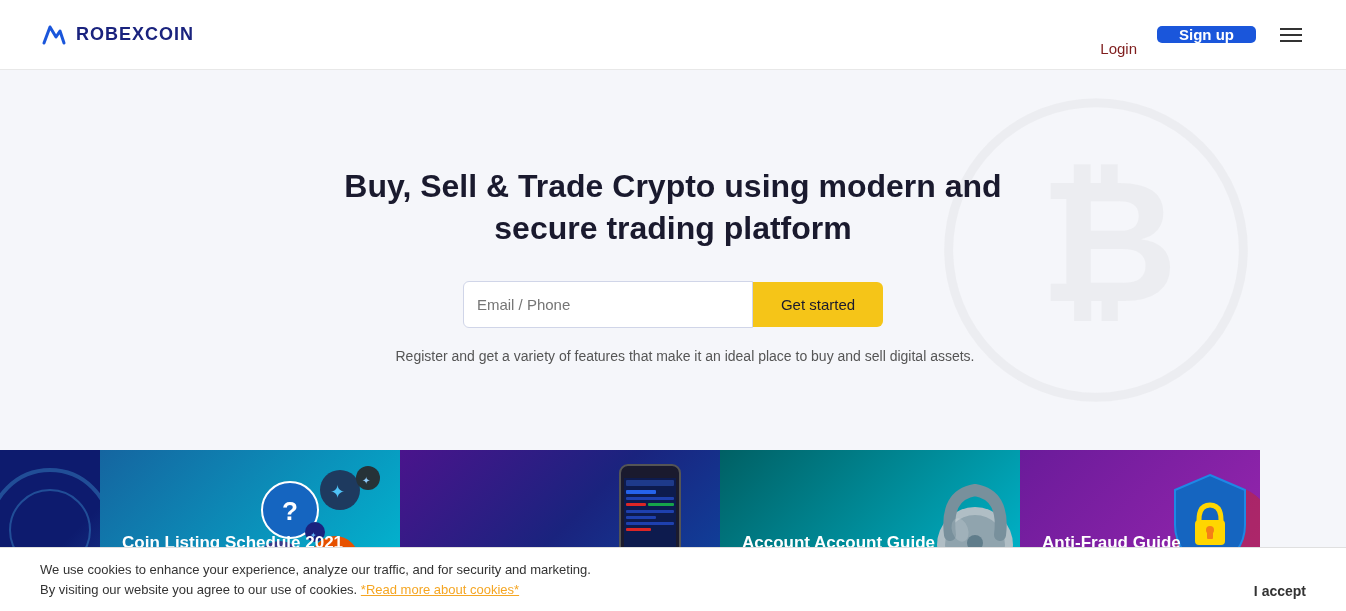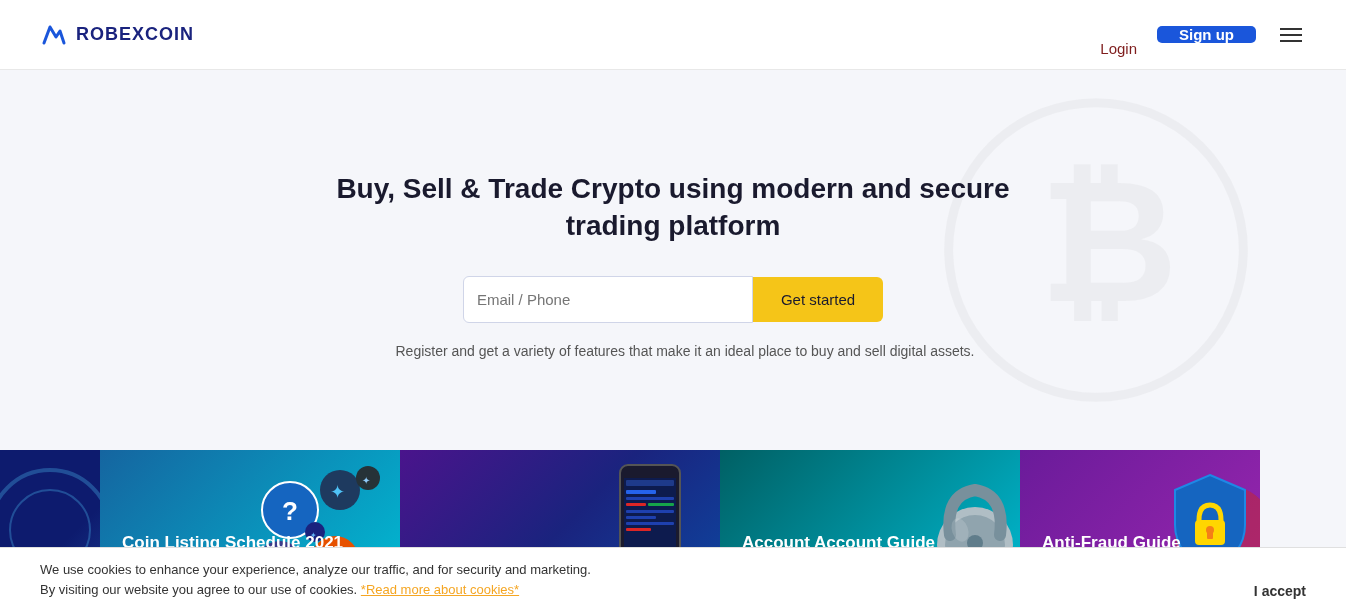--- a/index.html
+++ b/index.html
@@ -82,21 +82,21 @@
     }
     .hero-bg-icon {
       position: absolute;
       right: 80px;
       top: 10px;
       width: 340px;
       height: 340px;
       opacity: 0.07;
     }
     .hero-title {
-      font-size: 28px;
+      font-size: 32px;
       font-weight: 800;
       color: #1a1a2e;
       line-height: 1.3;
       max-width: 700px;
       margin-bottom: 32px;
       position: relative;
       z-index: 2;
     }
     .hero-form {
       display: flex;

